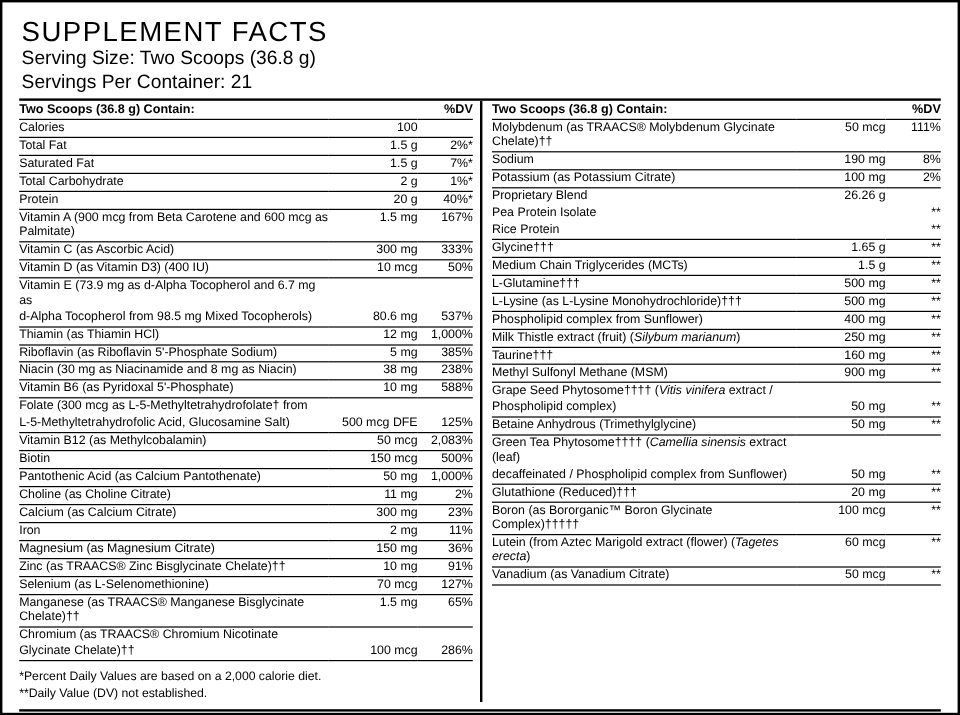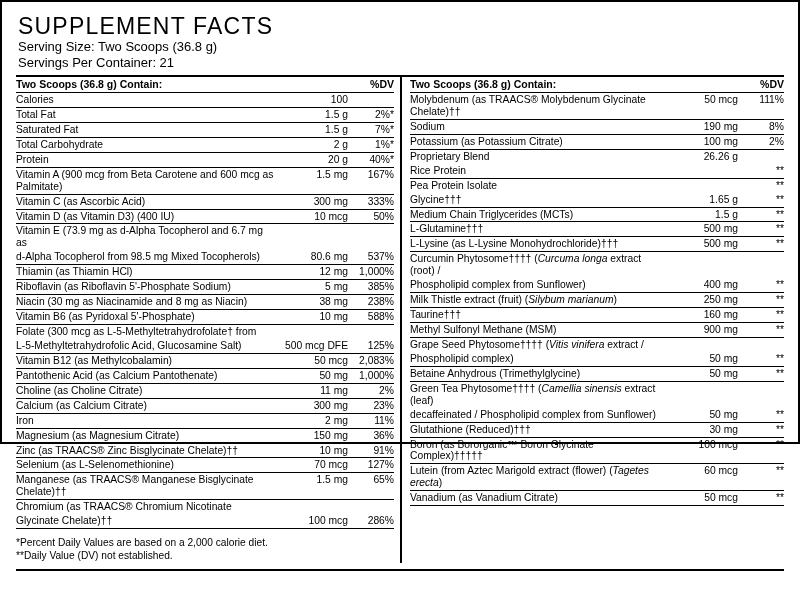--- a/index.html
+++ b/index.html
@@ -10,34 +10,34 @@
   body {
     width: 800px;
     height: 596px;
     font-family: "Liberation Sans", sans-serif;
     color: #000000;
     -webkit-font-smoothing: antialiased;
   }
   #panel {
     position: relative;
     width: 800px;
-    height: 444px;
+    height: 596px;
     box-sizing: border-box;
     border: 2px solid #000;
     padding: 10px 14px 8px 14px;
   }
   .title {
     font-size: 23px;
     letter-spacing: 1.2px;
     font-weight: 400;
     margin: 2px 0 1px 2px;
     line-height: 1.05;
   }
   .serving-line {
-    font-size: 13px;
+    font-size: 16px;
     margin-left: 2px;
     line-height: 1.22;
   }
   .rule-thick {
     border-top: 2px solid #000;
     margin-top: 4px;
   }
   .columns {
     display: flex;
     flex-direction: row;
@@ -195,20 +195,25 @@
               <td class="name ind1">L-5-Methyltetrahydrofolic Acid, Glucosamine Salt)</td>
               <td class="amt">500 mcg DFE</td>
               <td class="dv">125%</td>
             </tr>
             <tr class="row">
               <td class="name">Vitamin B12 (as Methylcobalamin)</td>
               <td class="amt">50 mcg</td>
               <td class="dv">2,083%</td>
             </tr>
             <tr class="row">
+              <td class="name">Biotin</td>
+              <td class="amt">150 mcg</td>
+              <td class="dv">500%</td>
+            </tr>
+            <tr class="row">
               <td class="name">Pantothenic Acid (as Calcium Pantothenate)</td>
               <td class="amt">50 mg</td>
               <td class="dv">1,000%</td>
             </tr>
             <tr class="row">
               <td class="name">Choline (as Choline Citrate)</td>
               <td class="amt">11 mg</td>
               <td class="dv">2%</td>
             </tr>
             <tr class="row">
@@ -282,27 +287,27 @@
             <tr class="row">
               <td class="name">Potassium (as Potassium Citrate)</td>
               <td class="amt">100 mg</td>
               <td class="dv">2%</td>
             </tr>
             <tr class="row nb">
               <td class="name">Proprietary Blend</td>
               <td class="amt">26.26 g</td>
               <td class="dv"></td>
             </tr>
+            <tr class="row nb">
+              <td class="name ind1">Pea Protein Isolate</td>
+              <td class="amt"></td>
+              <td class="dv">**</td>
+            </tr>
             <tr class="row">
               <td class="name ind1">Rice Protein</td>
-              <td class="amt"></td>
-              <td class="dv">**</td>
-            </tr>
-            <tr class="row nb">
-              <td class="name ind1">Pea Protein Isolate</td>
               <td class="amt"></td>
               <td class="dv">**</td>
             </tr>
             <tr class="row">
               <td class="name">Glycine†††</td>
               <td class="amt">1.65 g</td>
               <td class="dv">**</td>
             </tr>
             <tr class="row">
               <td class="name">Medium Chain Triglycerides (MCTs)</td>
@@ -312,25 +317,20 @@
             <tr class="row">
               <td class="name">L-Glutamine†††</td>
               <td class="amt">500 mg</td>
               <td class="dv">**</td>
             </tr>
             <tr class="row">
               <td class="name">L-Lysine (as L-Lysine Monohydrochloride)†††</td>
               <td class="amt">500 mg</td>
               <td class="dv">**</td>
             </tr>
-            <tr class="row nb">
-              <td class="name">Curcumin Phytosome†††† (<i>Curcuma longa</i> extract (root) /</td>
-              <td class="amt"></td>
-              <td class="dv"></td>
-            </tr>
             <tr class="row">
               <td class="name ind1">Phospholipid complex from Sunflower)</td>
               <td class="amt">400 mg</td>
               <td class="dv">**</td>
             </tr>
             <tr class="row">
               <td class="name">Milk Thistle extract (fruit) (<i>Silybum marianum</i>)</td>
               <td class="amt">250 mg</td>
               <td class="dv">**</td>
             </tr>
@@ -364,21 +364,21 @@
               <td class="amt"></td>
               <td class="dv"></td>
             </tr>
             <tr class="row">
               <td class="name ind1">decaffeinated / Phospholipid complex from Sunflower)</td>
               <td class="amt">50 mg</td>
               <td class="dv">**</td>
             </tr>
             <tr class="row">
               <td class="name">Glutathione (Reduced)†††</td>
-              <td class="amt">30 mg</td>
+              <td class="amt">20 mg</td>
               <td class="dv">**</td>
             </tr>
             <tr class="row">
               <td class="name">Boron (as Bororganic™ Boron Glycinate Complex)†††††</td>
               <td class="amt">100 mcg</td>
               <td class="dv">**</td>
             </tr>
             <tr class="row">
               <td class="name">Lutein (from Aztec Marigold extract (flower) (<i>Tagetes erecta</i>)</td>
               <td class="amt">60 mcg</td>

